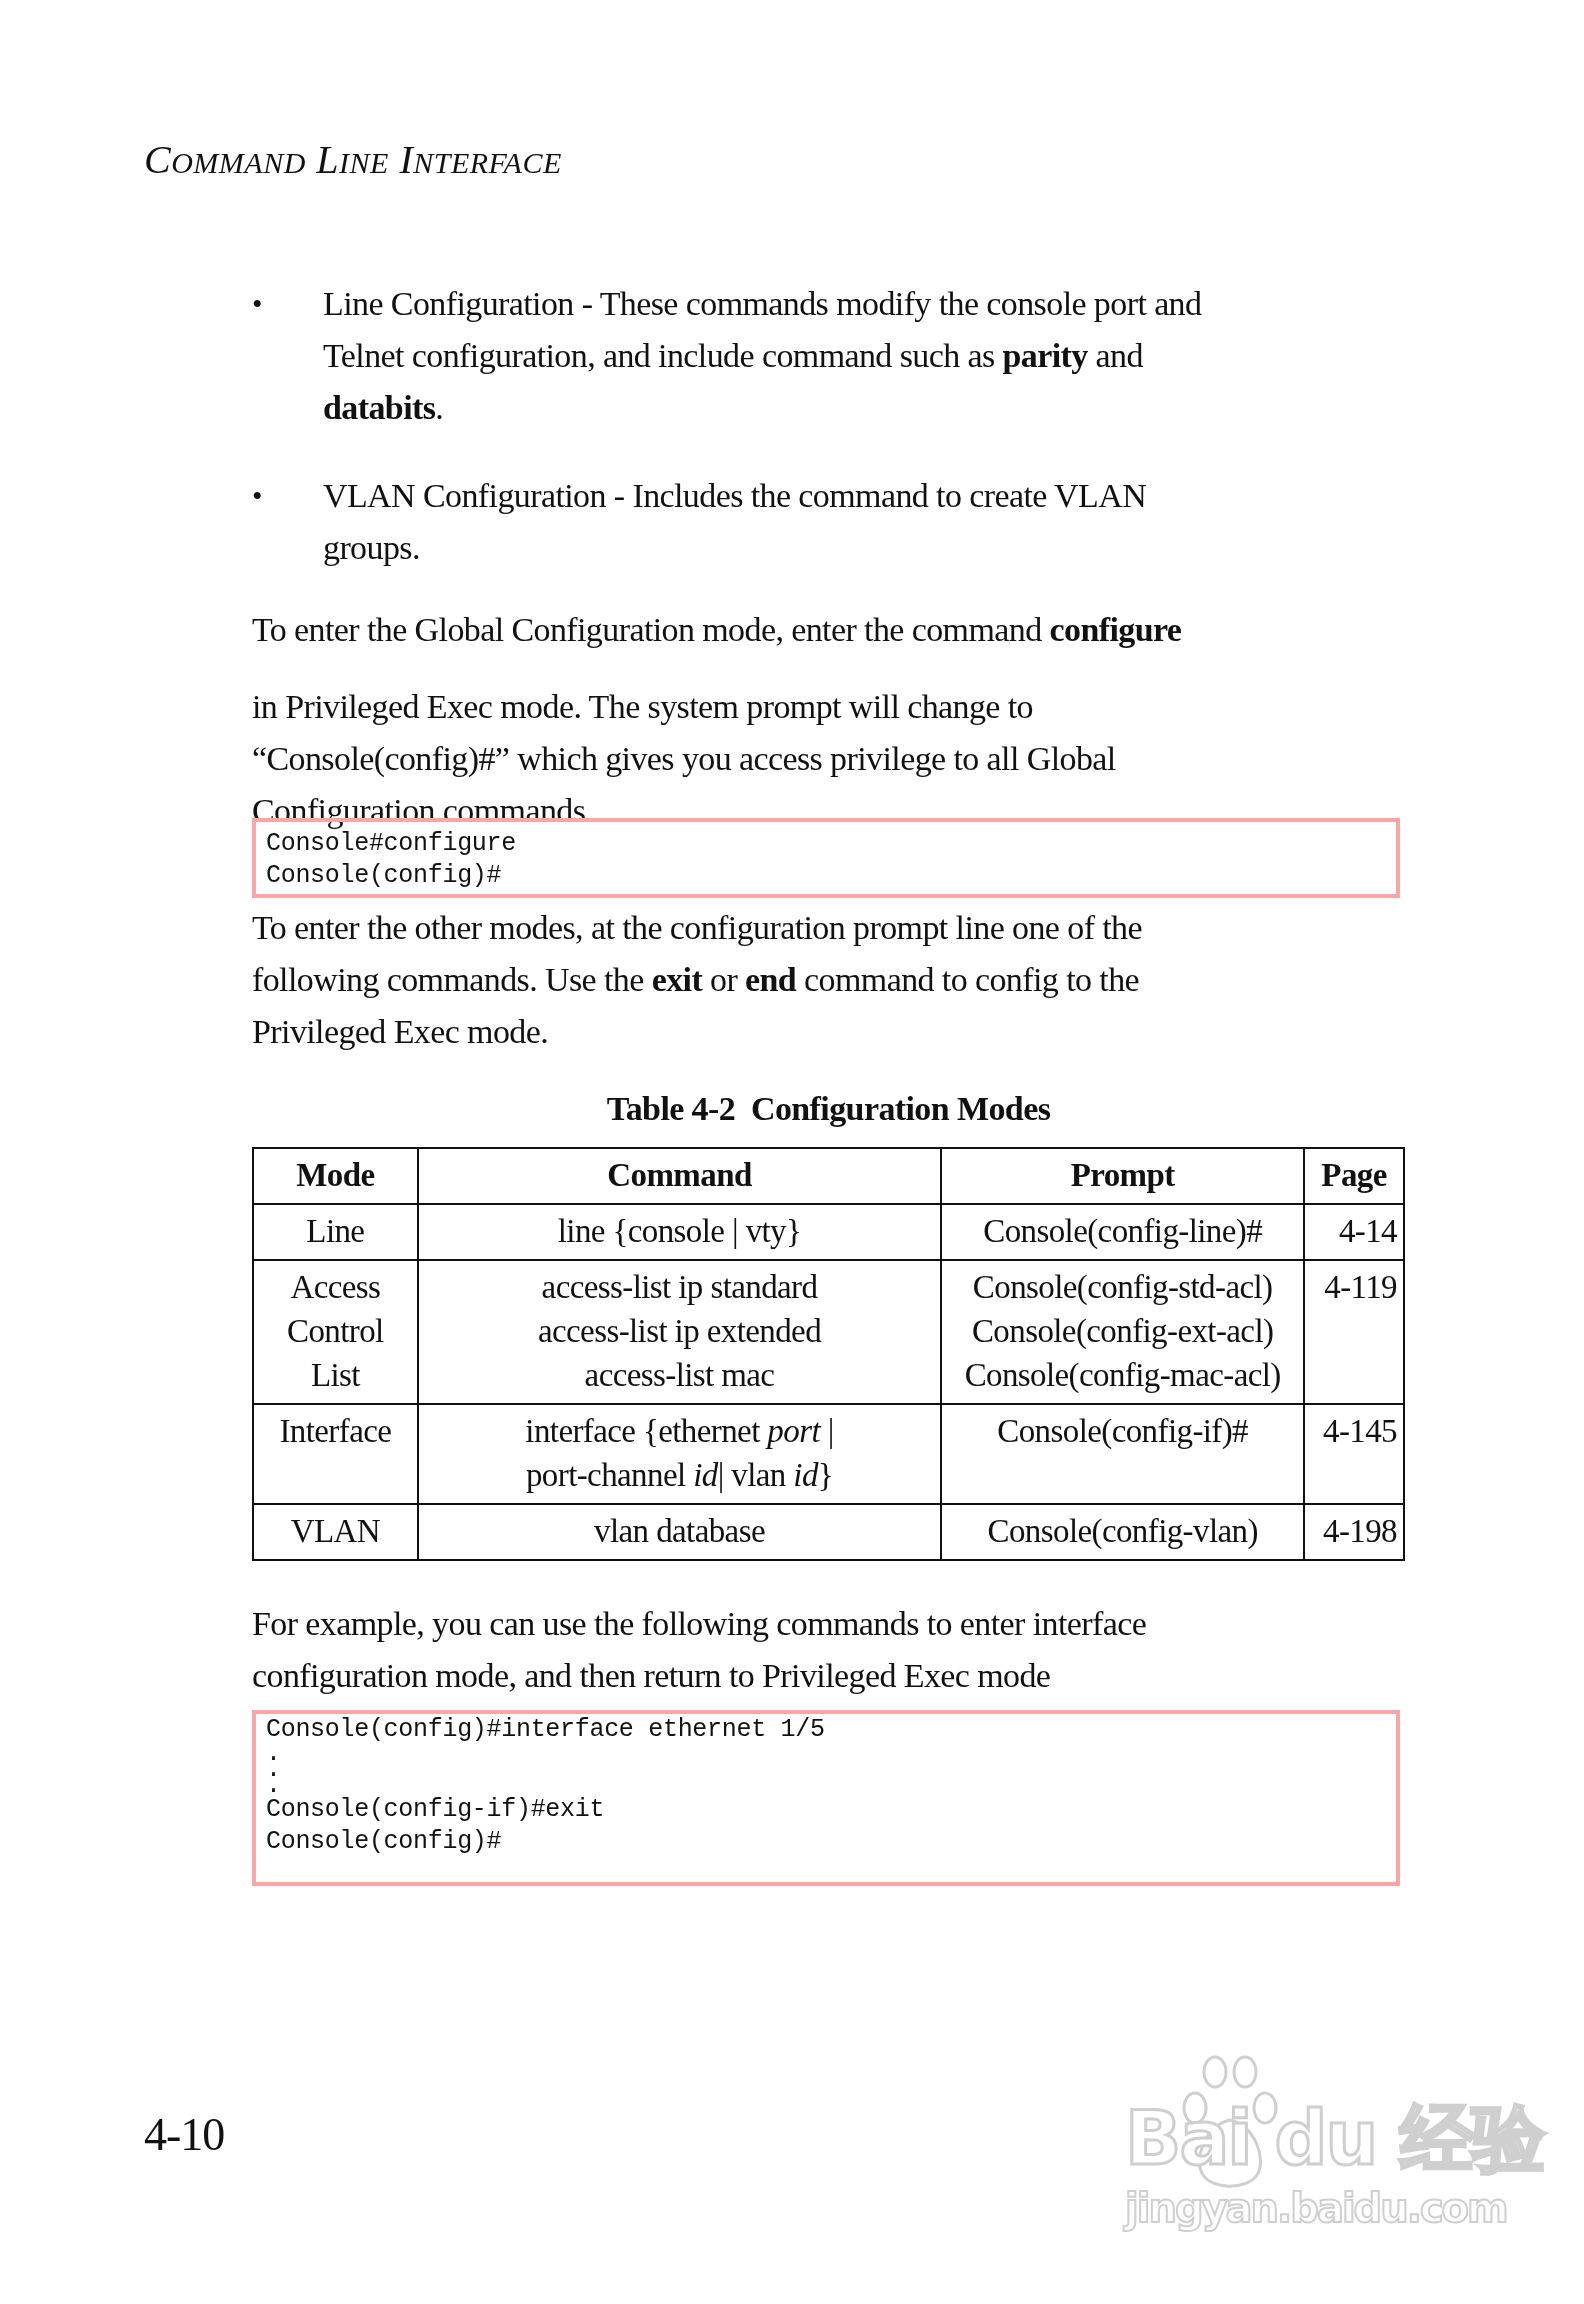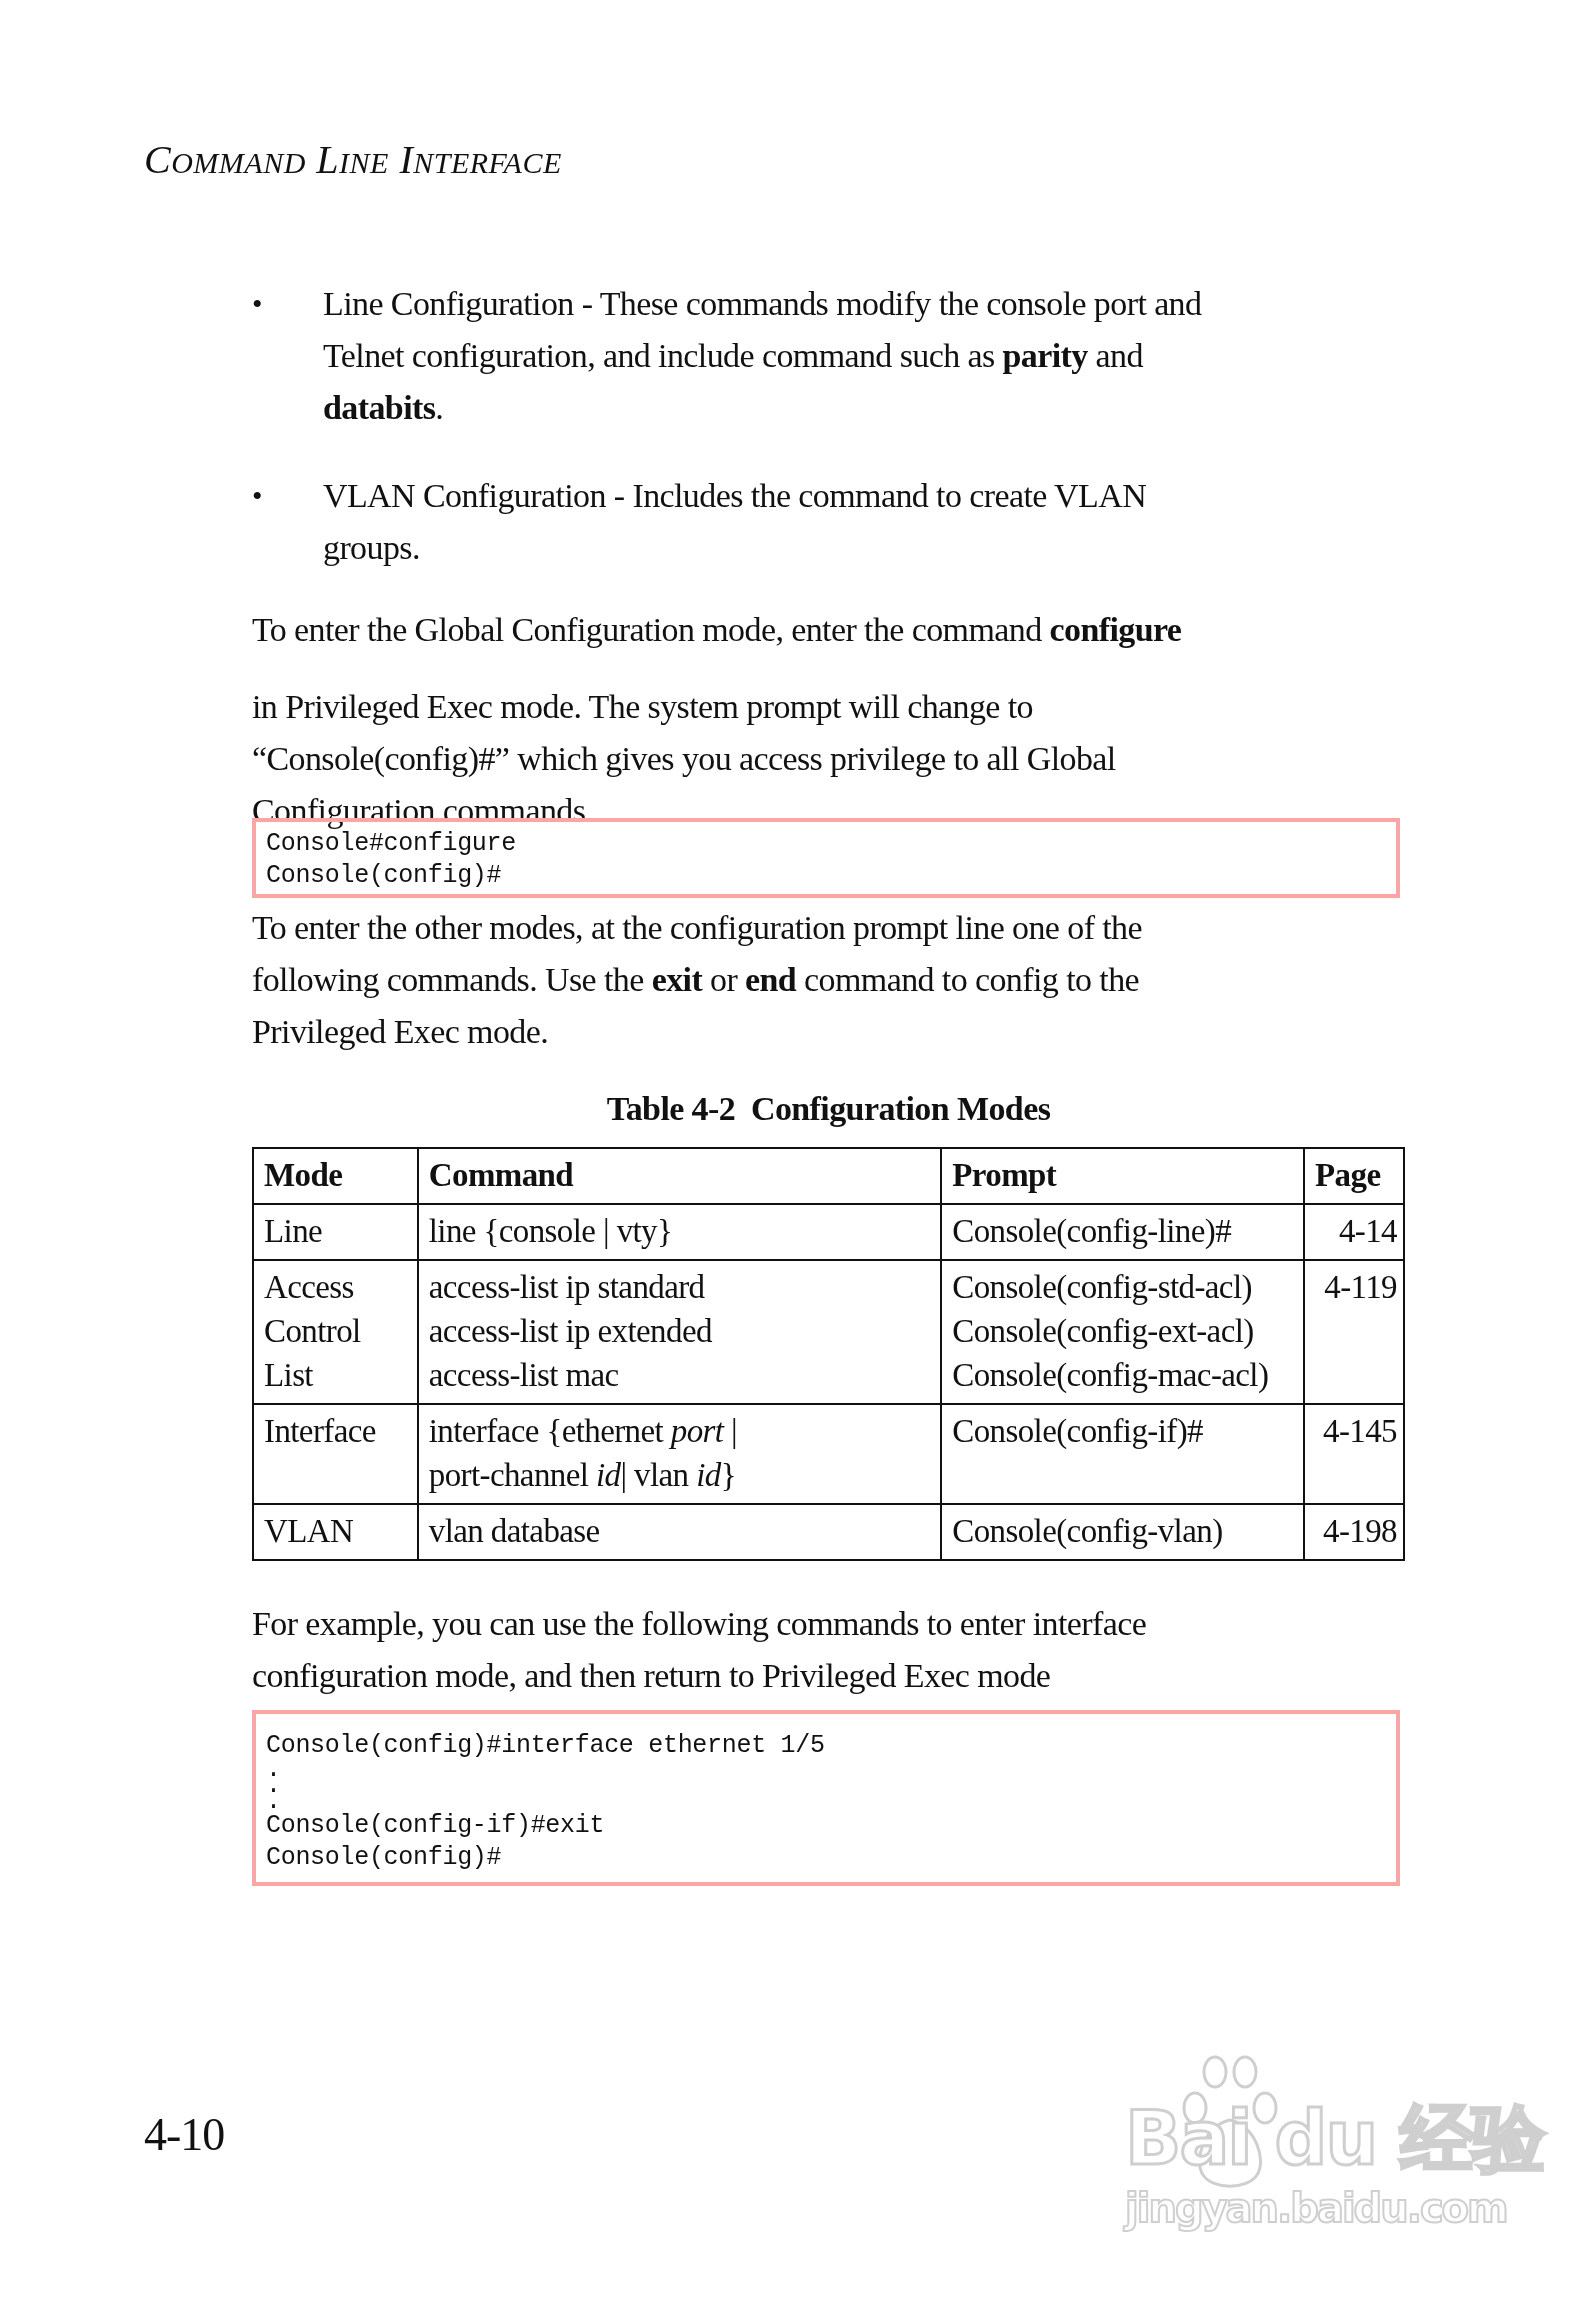--- a/index.html
+++ b/index.html
@@ -14,21 +14,21 @@
   .para { left: 252px; width: 1160px; }
   b { font-weight: bold; }
   .code-box { left: 252px; width: 1148px; border: 4px solid #fca5a5; box-sizing: border-box;
               font-family: "Liberation Mono", "DejaVu Sans Mono", monospace; font-size: 25px; line-height: 32px;
               padding: 6px 10px; letter-spacing: -0.3px; }
   .code-line { white-space: pre; height: 32px; }
   .code-line.dot { height: 16px; line-height: 16px; }
   .caption { left: 252px; width: 1153px; top: 1090px; text-align: center; font-size: 34px; font-weight: bold; letter-spacing: -0.6px; white-space: pre; }
   table.modes { position: absolute; left: 252px; top: 1147px; width: 1153px; border-collapse: collapse;
                 font-size: 33px; letter-spacing: -0.6px; }
-  table.modes th, table.modes td { border: 2px solid #111; vertical-align: top; padding: 4px 10px 6px 10px; text-align: left; line-height: 44px; }
+  table.modes th, table.modes td { border: 2px solid #111; vertical-align: top; padding: 4px 10px 6px 10px; text-align: center; line-height: 44px; }
   table.modes th { font-weight: bold; height: 44px; }
   table.modes td.page { text-align: right; padding-right: 6px; }
   col.c1 { width: 165px; } col.c2 { width: 525px; } col.c3 { width: 363px; } col.c4 { width: 100px; }
   .cell-line { display: block; }
   i { font-style: italic; }
   .page-num { left: 144px; top: 2108px; font-size: 46px; letter-spacing: -1px; }
   .watermark { left: 1125px; top: 2060px; width: 360px; height: 180px; color: #d8d8d8; }
   .wm-logo { position: absolute; left: 0; top: 30px; font-family: "DejaVu Sans", sans-serif; font-weight: bold; font-size: 74px; color: #fff;
              -webkit-text-stroke: 3px #cfcfcf; letter-spacing: -2px; white-space: nowrap; }
   .wm-url { position: absolute; left: 0; top: 125px; font-family: "DejaVu Sans", sans-serif; font-weight: bold; font-size: 40px; color: #fff;
@@ -146,21 +146,21 @@
         <td class="page">4-198</td>
       </tr>
     </tbody>
 </table>
 
 <div class="abs body-text para" style="top:1598px;" id="para-example">
     <div style="white-space: nowrap;"><span>For example, you can use the following commands to enter interface</span></div>
     <div style="white-space: nowrap;"><span>configuration mode, and then return to Privileged Exec mode</span></div>
   </div>
 
-<div class="abs code-box" style="top:1710px;height:176px;padding-top:16px;" id="code-interface">
+<div class="abs code-box" style="top:1710px;height:176px;padding-top:0;" id="code-interface">
     <div class="code-line">Console(config)#interface ethernet 1/5</div>
     <div class="code-line dot">.</div>
     <div class="code-line dot">.</div>
     <div class="code-line dot">.</div>
     <div class="code-line">Console(config-if)#exit</div>
     <div class="code-line">Console(config)#</div>
   </div>
 
 <div class="abs page-num">4-10</div>
 

